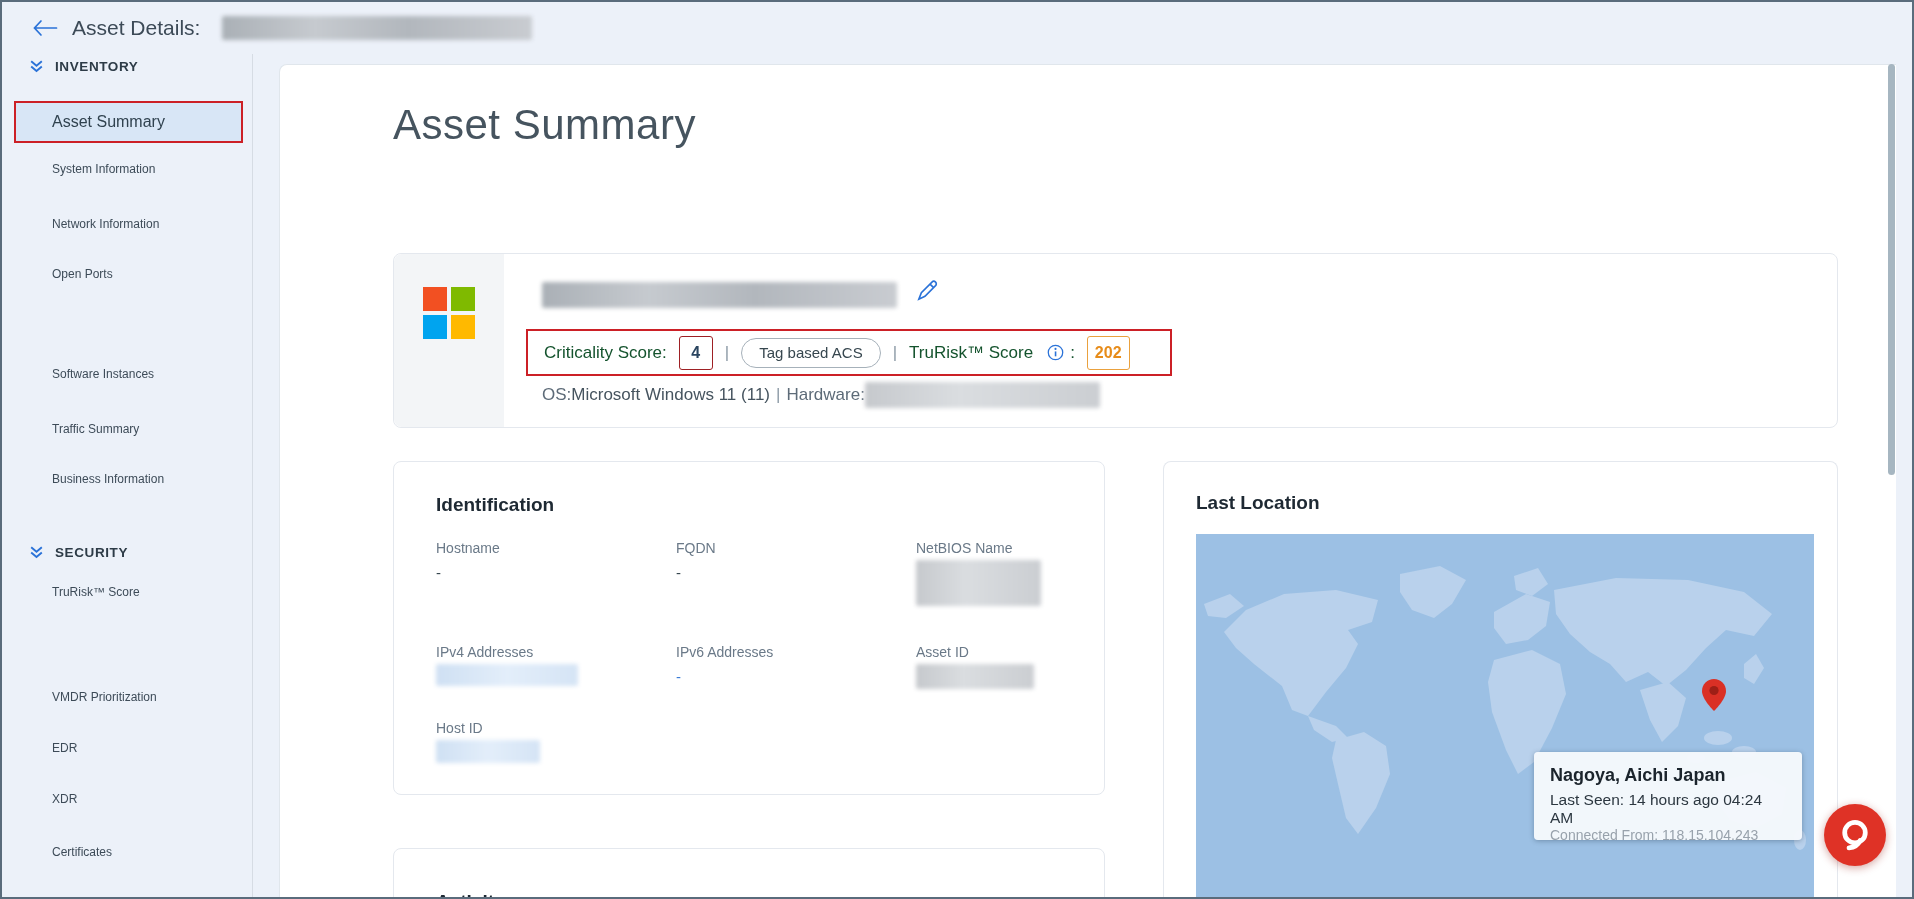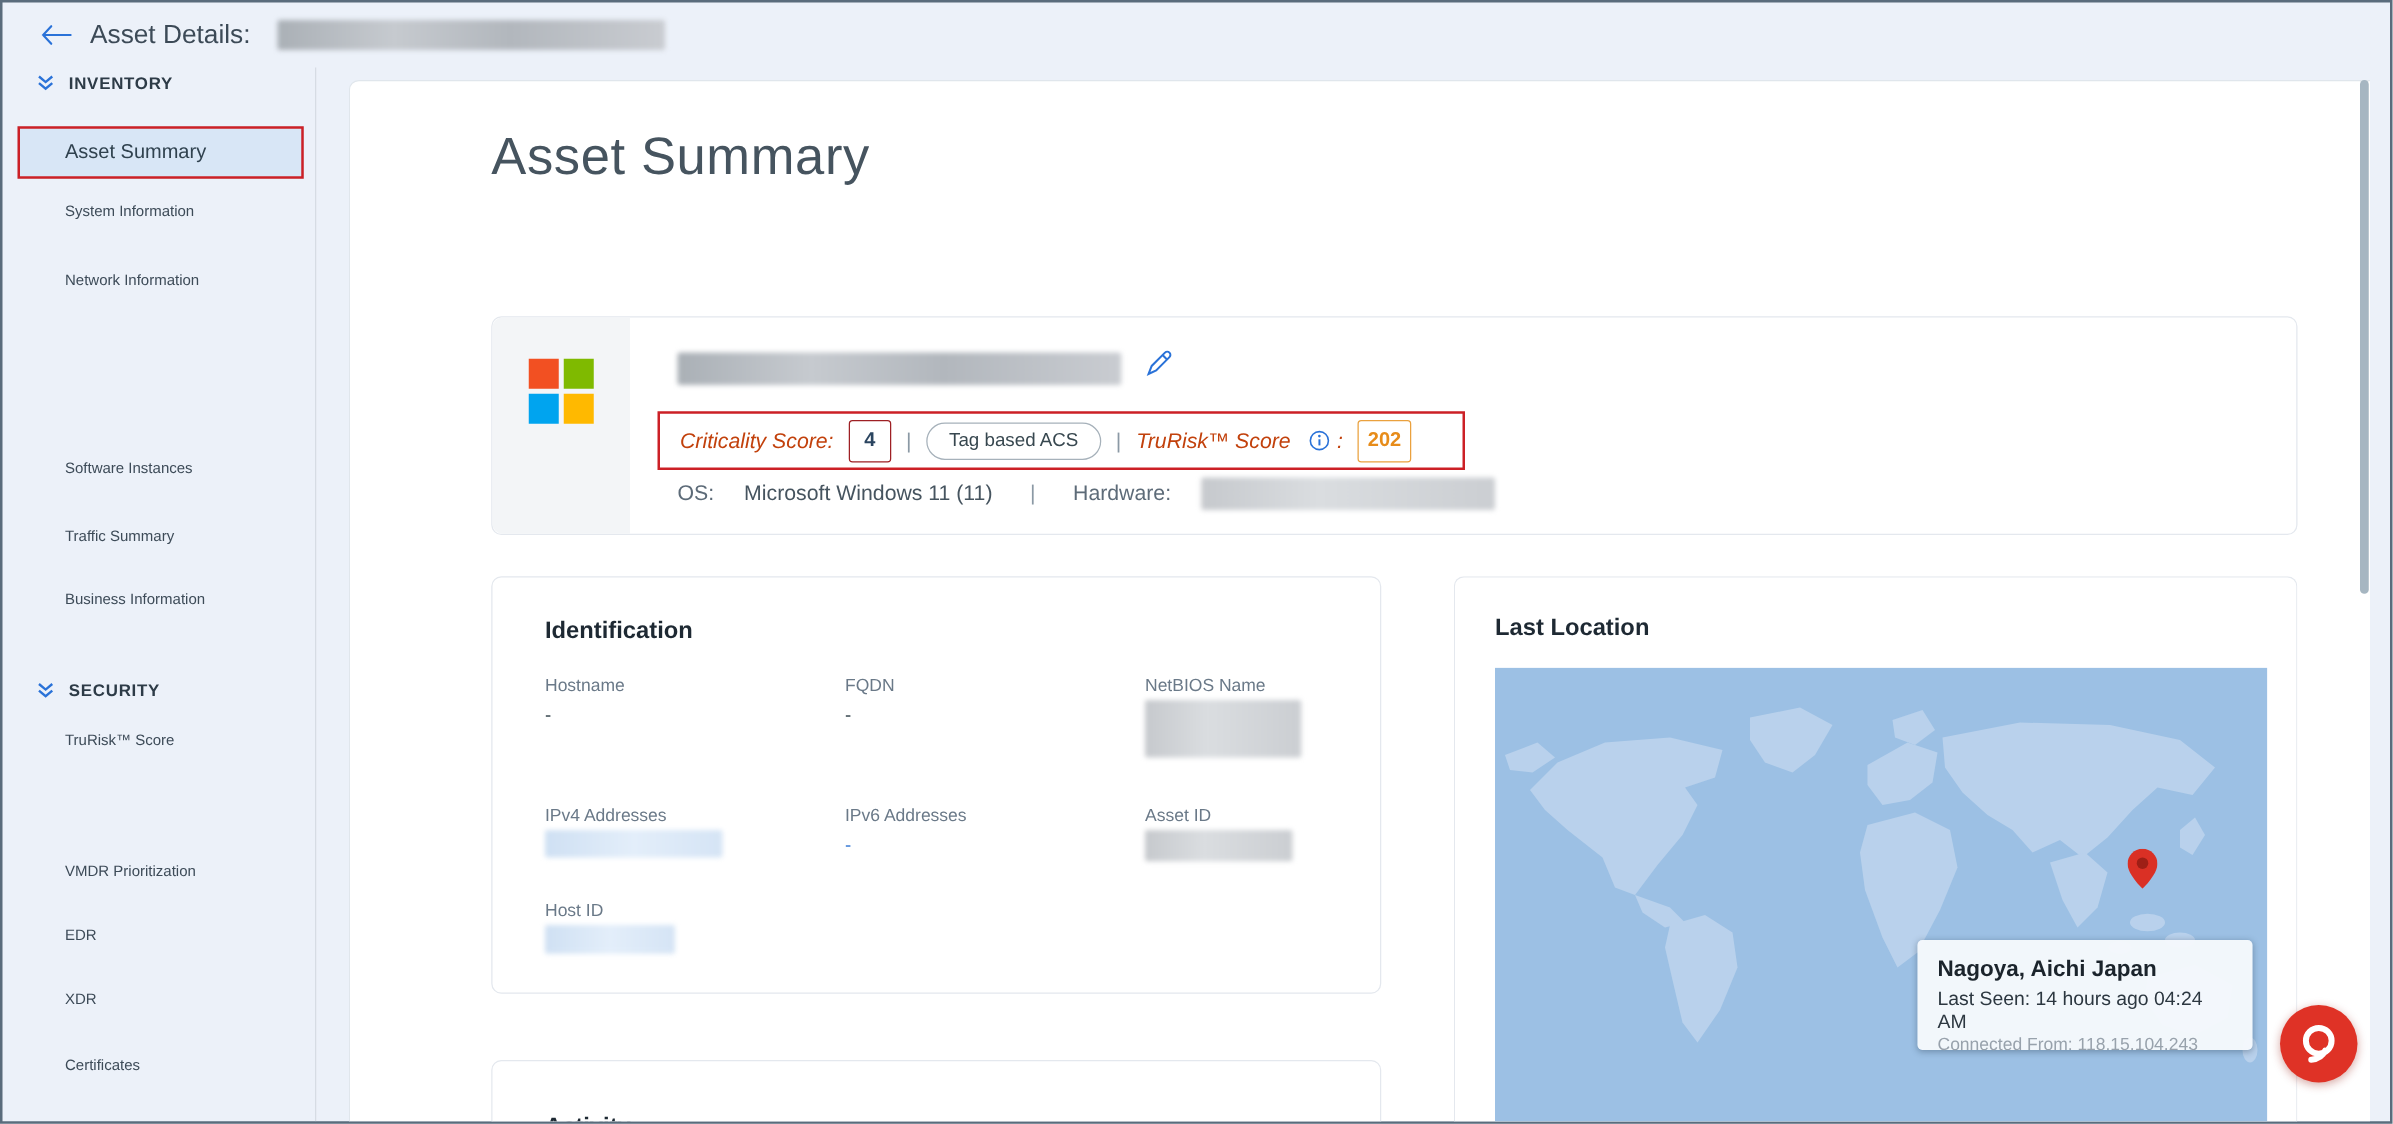--- a/index.html
+++ b/index.html
@@ -41,27 +41,27 @@
   .card-title { font-size:19px; font-weight:bold; color:#1e2933; }
 
   
   .asset-card { left:113px; top:188px; width:1445px; height:175px; }
   .asset-card .vendor-strip { position:absolute; left:0; top:0; bottom:0; width:110px; background:#f3f5f7; border-radius:8px 0 0 8px; }
   .ms-logo { position:absolute; left:29px; top:33px; width:52px; height:52px; display:grid; grid-template-columns:24px 24px; grid-template-rows:24px 24px; gap:4px; }
   .ms-logo div { width:24px; height:24px; }
   .asset-name-redact { position:absolute; left:148px; top:28px; width:355px; height:26px; }
   .edit-pencil { position:absolute; left:520px; top:24px; cursor:pointer; }
   .score-annotation { position:absolute; left:132px; top:75px; width:646px; height:47px; border:2px solid #cc2026; display:flex; align-items:center; padding-left:16px; gap:12px; }
-  .score-label { font-size:17px; color:#c2410c;font-style:italic; }
+  .score-label { font-size:17px; color:#14532d; }
   .crit-box { min-width:34px; height:34px; border:1px solid #9e2024; border-radius:3px; display:flex; align-items:center; justify-content:center; font-size:16px; font-weight:bold; color:#2b4560; padding:0 8px; }
   .pipe { color:#8b99a5; font-size:17px; }
   .acs-pill { height:30px; border:1px solid #a6b1ba; border-radius:15px; padding:0 17px; display:flex; align-items:center; font-size:15px; color:#37474f; background:#fff; }
   .info-icon { display:flex; cursor:pointer; margin-left:2px; }
   .trurisk-box { min-width:38px; height:34px; border:1px solid #eaa13e; border-radius:3px; display:flex; align-items:center; justify-content:center; font-size:16px; font-weight:bold; color:#e78c1a; padding:0 7px; }
-  .os-line { position:absolute; left:148px; top:128px; display:flex; align-items:center; gap:24px; font-size:17px; color:#5d6b78; }
+  .os-line { position:absolute; left:148px; top:128px; display:flex; align-items:center; gap:0; font-size:17px; color:#5d6b78; }
   .hw-redact { width:235px; height:26px; display:inline-block; }
 
   
   .ident-card { left:113px; top:396px; width:712px; height:334px; }
   .ident-card .card-title { position:absolute; left:42px; top:32px; }
   .field-label { position:absolute; font-size:14px; color:#6a7988; }
   .field-value { position:absolute; font-size:15px; color:#37474f; }
   .field-value.link { color:#3a7bd5; }
   .f-redact { position:absolute; }
 
@@ -105,20 +105,21 @@
         </svg>
     </span>
     <span class="sec-label">INVENTORY</span>
   </div>
 
   <div class="side-item-active" style="top:47px;">
     <span class="active-label">Asset Summary</span>
   </div>
   <div class="side-item" style="top:89px;">System Information</div>
   <div class="side-item" style="top:144px;">Network Information</div>
+  <div class="side-item" style="top:194px;">Open Ports</div>
   <div class="side-item" style="top:294px;">Software Instances</div>
   <div class="side-item" style="top:349px;">Traffic Summary</div>
   <div class="side-item" style="top:399px;">Business Information</div>
 
   <div class="side-section-header" style="top:482px;">
     <span class="chev">
       <svg width="17" height="17" viewBox="0 0 16 16">
           <path d="M3 3 l5 4.2 5-4.2 M3 8 l5 4.2 5-4.2" stroke="#2a72d8" stroke-width="1.8" fill="none"></path>
         </svg>
     </span>

